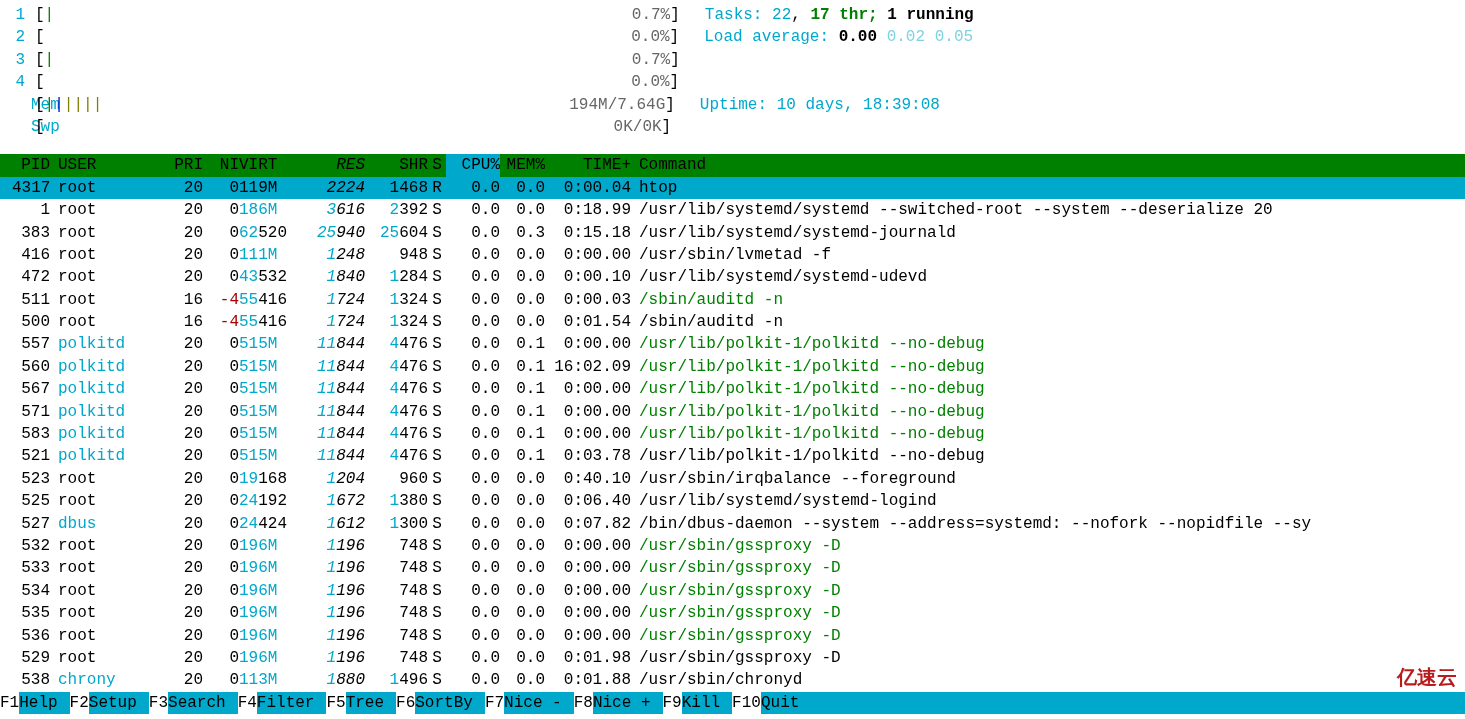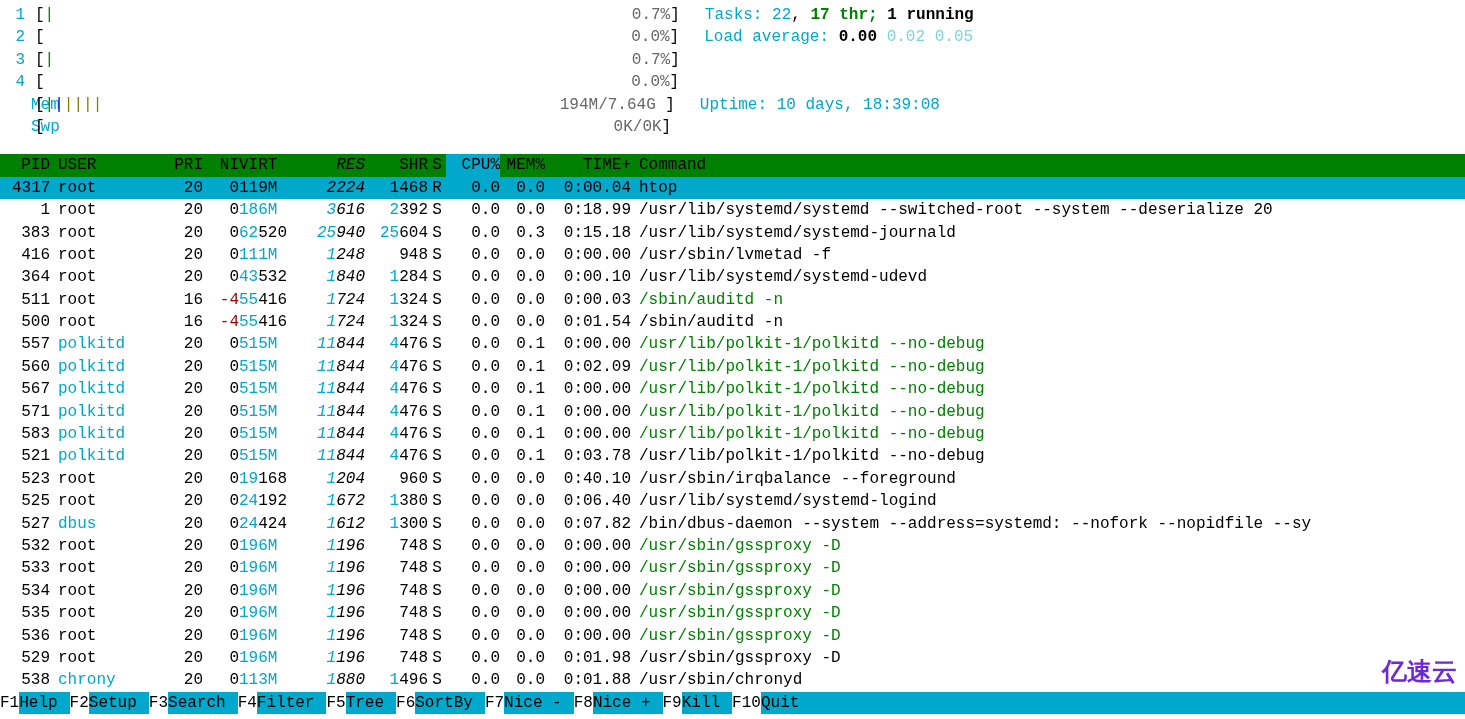--- a/index.html
+++ b/index.html
@@ -129,24 +129,24 @@
       padding-right: 12px;
     }
     .flabel-last {
       background: #00a8cc;
       flex: 1;
     }
     .watermark {
       position: absolute;
       right: 8px;
       bottom: 28px;
-      color: #6d28d9;
-      font-size: 25px;
+      color: #b91c1c;
+      font-size: 20px;
       font-weight: bold;
-      font-family: Liberation Mono, monospace;
+      font-family: Liberation Serif, serif;
     }
   </style>
 </head>
 <body>
 
 <div class="header">
   <div id="cpu-rows">
       <div class="cpu-line">
     <span class="cpu-num">1</span>
     <span class="cpu-bracket">[</span>
@@ -184,21 +184,21 @@
     <div class="stats"></div>
   </div>
     </div>
   <div class="cpu-line">
     <span class="mem-label">Mem</span>
     <span class="cpu-bracket">[</span>
     <span style="color:#008000">|</span>
       <span style="color:#0000cc">|</span>
       <span style="color:#808000">||||</span>
     <span style="display:inline-block; width:448px;"></span>
-    <span class="cpu-pct" style="width:115px;display:inline-block;text-align:center">194M/7.64G</span>
+    <span class="cpu-pct" style="width:115px;display:inline-block;text-align:right">194M/7.64G</span>
     <span class="cpu-bracket">]</span>
     <div class="stats">
       <span class="uptime-label">Uptime:</span>
       <span class="uptime-val">10 days, 18:39:08</span>
     </div>
   </div>
   <div class="cpu-line">
     <span class="mem-label">Swp</span>
     <span class="cpu-bracket">[</span>
     <span style="display:inline-block; width:502px;"></span>
@@ -275,21 +275,21 @@
     <span class="col-virt"><span class="cyan-text">111M</span></span>
     <span class="col-res"><span class="cyan-text">1</span><span>248</span></span>
     <span class="col-shr"><span>948</span></span>
     <span class="col-s">S</span>
     <span class="col-cpu">0.0</span>
     <span class="col-mem">0.0</span>
     <span class="col-time">0:00.00</span>
     <span class="col-cmd ">/usr/sbin/lvmetad -f</span>
   </div>
     <div class="proc-row">
-    <span class="col-pid">364</span>
+    <span class="col-pid">472</span>
     <span class="col-user ">root</span>
     <span class="col-pri">20</span>
     <span class="col-ni ">0</span>
     <span class="col-virt"><span class="cyan-text">43</span><span>532</span></span>
     <span class="col-res"><span class="cyan-text">1</span><span>840</span></span>
     <span class="col-shr"><span class="cyan-text">1</span><span>284</span></span>
     <span class="col-s">S</span>
     <span class="col-cpu">0.0</span>
     <span class="col-mem">0.0</span>
     <span class="col-time">0:00.10</span>
@@ -341,21 +341,21 @@
     <span class="col-pid">560</span>
     <span class="col-user cyan-text">polkitd</span>
     <span class="col-pri">20</span>
     <span class="col-ni ">0</span>
     <span class="col-virt"><span class="cyan-text">515M</span></span>
     <span class="col-res"><span class="cyan-text">11</span><span>844</span></span>
     <span class="col-shr"><span class="cyan-text">4</span><span>476</span></span>
     <span class="col-s">S</span>
     <span class="col-cpu">0.0</span>
     <span class="col-mem">0.1</span>
-    <span class="col-time">0:02.09</span>
+    <span class="col-time">16:02.09</span>
     <span class="col-cmd green-text">/usr/lib/polkit-1/polkitd --no-debug</span>
   </div>
     <div class="proc-row">
     <span class="col-pid">567</span>
     <span class="col-user cyan-text">polkitd</span>
     <span class="col-pri">20</span>
     <span class="col-ni ">0</span>
     <span class="col-virt"><span class="cyan-text">515M</span></span>
     <span class="col-res"><span class="cyan-text">11</span><span>844</span></span>
     <span class="col-shr"><span class="cyan-text">4</span><span>476</span></span>

